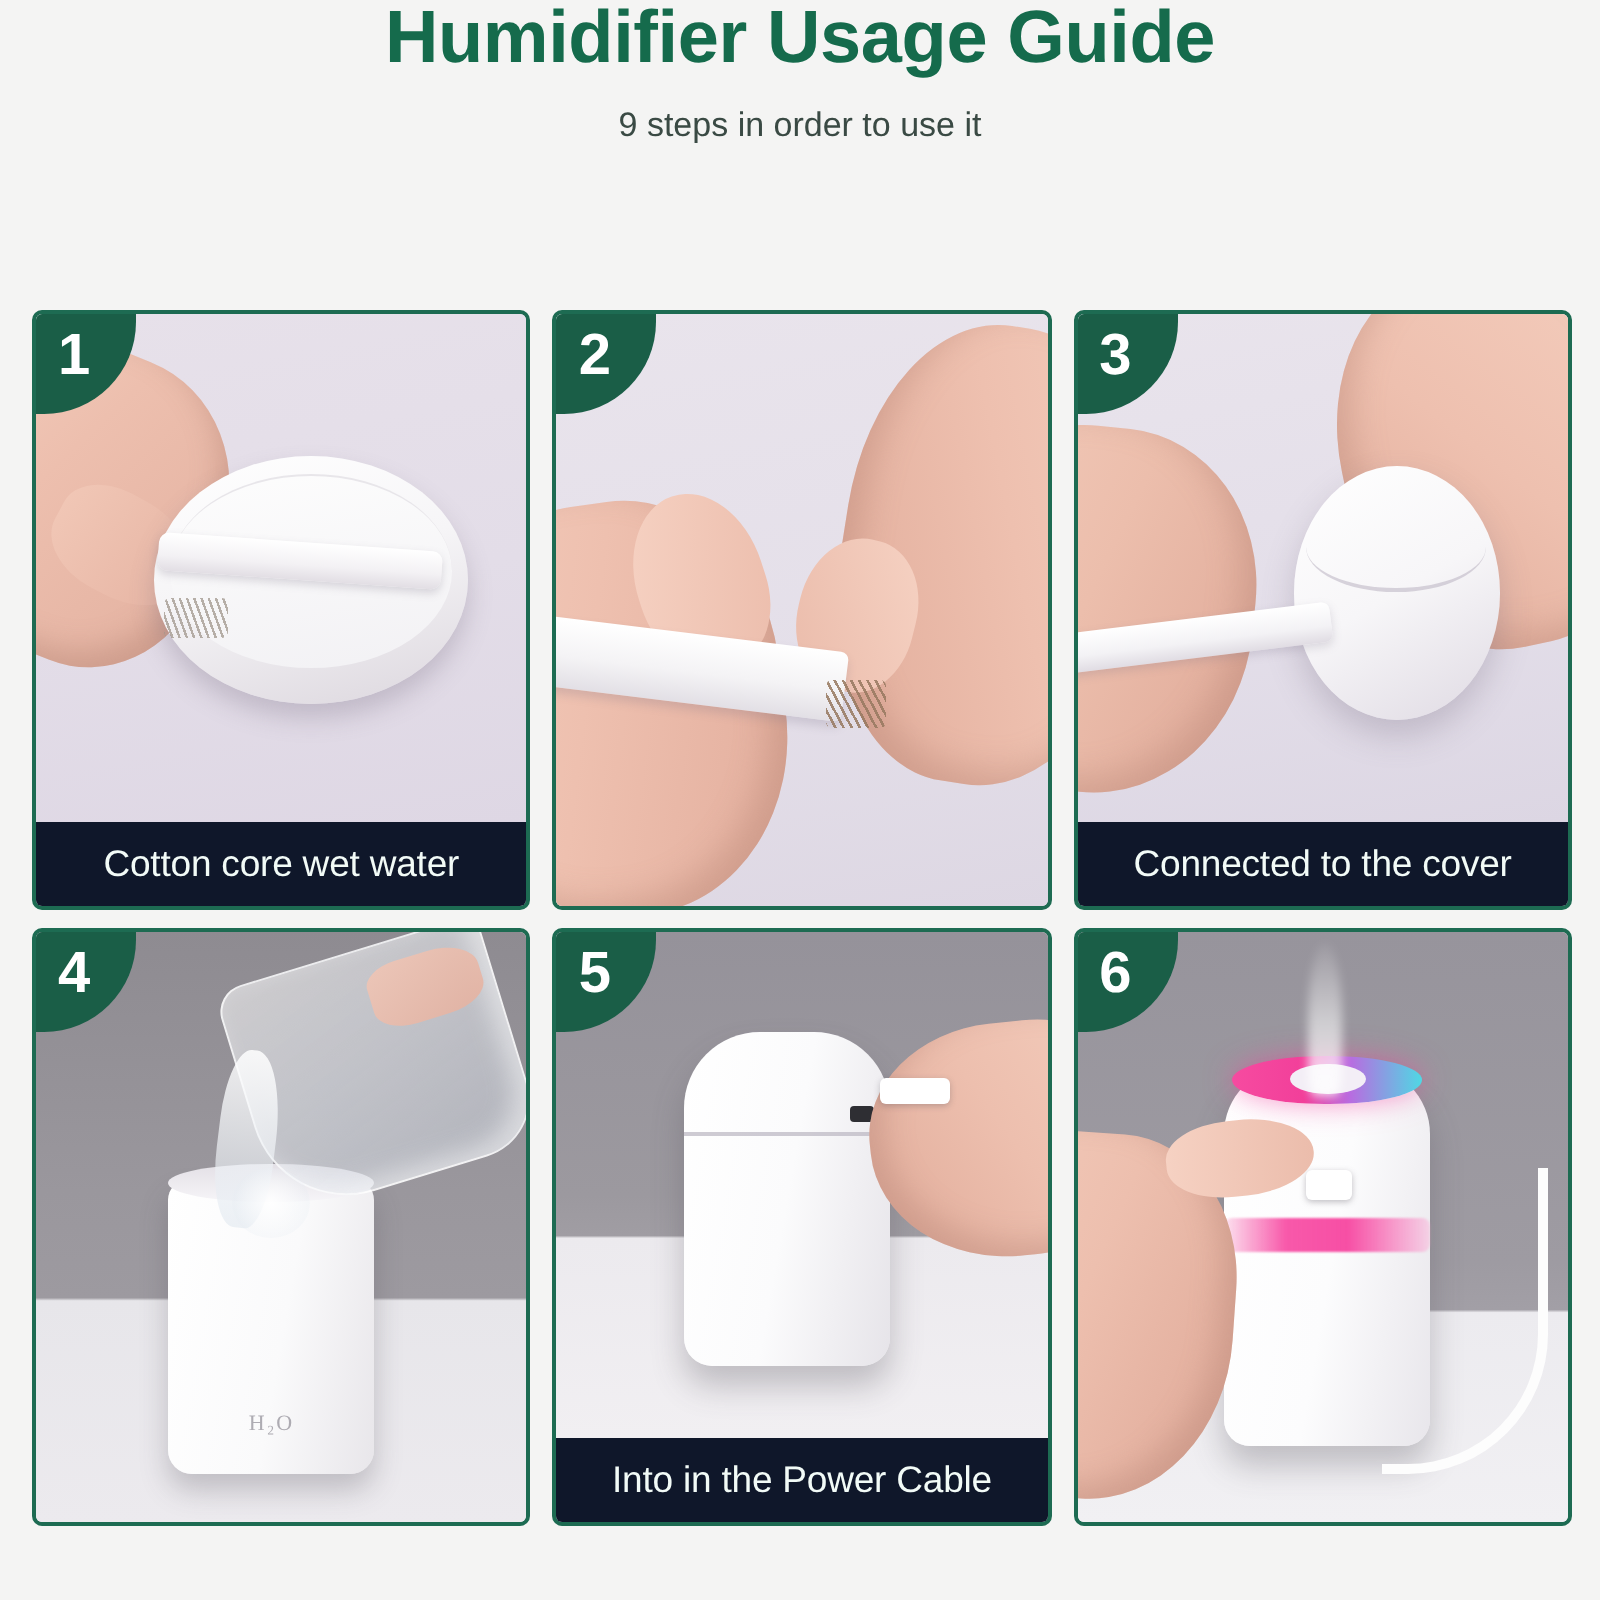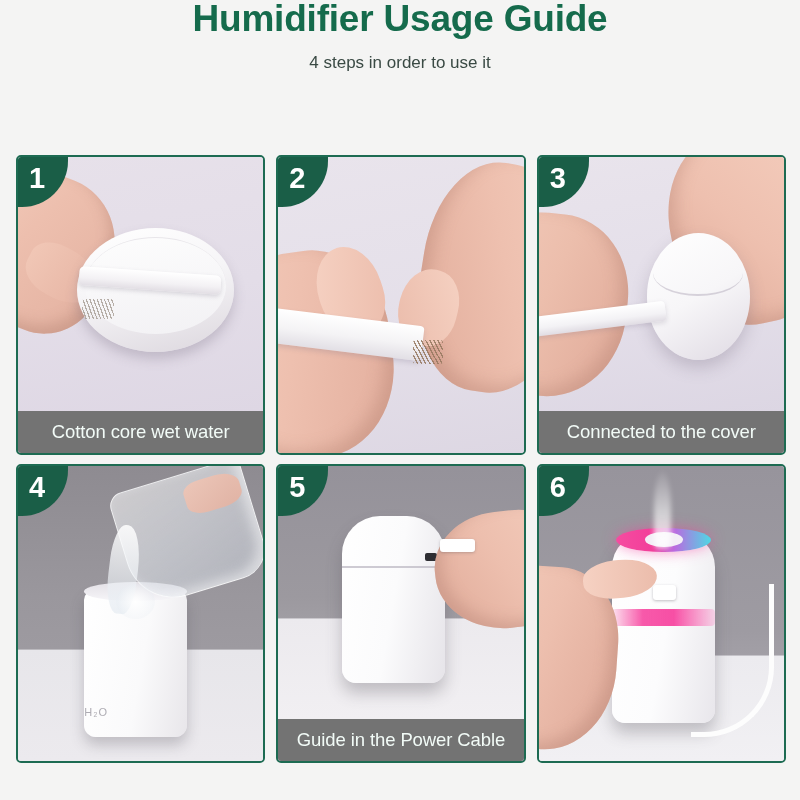--- a/index.html
+++ b/index.html
@@ -79,21 +79,21 @@
     z-index: 9;
     color: #ffffff;
     font-size: 29px;
     font-weight: bold;
     line-height: 42px;
     padding-left: 11px;
   }
 
   .caption {
     flex: 0 0 42px;
-    background: #737373;
+    background: #0f172a;
     color: #f2fbf7;
     font-size: 18.5px;
     display: flex;
     align-items: center;
     justify-content: center;
     text-align: center;
     padding: 0 6px;
     letter-spacing: -0.1px;
   }
 
@@ -247,23 +247,25 @@
   }
   .s4 .tank-top {
     position: absolute; left: 0; top: -5%;
     width: 100%; height: 13%;
     border-radius: 50%;
     background: linear-gradient(180deg,#e3e0e6,#f6f5f8);
   }
   .s4 .h2o {
     position: absolute; left: 0; bottom: 13%;
     width: 100%;
+    text-align: center;
     font-size: 11px;
     color: rgba(160,158,166,.85);
     letter-spacing: 1px;
+    font-family: Liberation Serif, serif;
   }
   .s4 .pitcher {
     position: absolute; right: 2%; top: 3%;
     width: 56%; height: 40%;
     background: linear-gradient(160deg, rgba(255,255,255,.55) 0%, rgba(226,230,236,.58) 45%, rgba(198,204,214,.55) 100%);
     border: 1.5px solid rgba(255,255,255,.75);
     border-radius: 14px 8px 30px 48px;
     transform: rotate(-17deg);
     box-shadow: inset -6px -5px 12px rgba(255,255,255,.5);
     z-index: 6;
@@ -402,21 +404,21 @@
     border-radius: 44% 50% 48% 44%;
     transform: rotate(-6deg);
     z-index: 9;
   }
 </style>
 </head>
 <body>
 
 <div class="header">
   <div class="page-title">Humidifier Usage Guide</div>
-  <div class="page-subtitle">4 steps in order to use it</div>
+  <div class="page-subtitle">9 steps in order to use it</div>
 </div>
 
 <div class="steps-grid">
 
   <div class="step-card">
     <div class="photo s1">
       <div class="badge">1</div>
       <div class="hand"></div>
       <div class="finger"></div>
       <div class="dish">
@@ -471,21 +473,21 @@
   <div class="step-card">
     <div class="photo s5">
       <div class="badge">5</div>
       <div class="body">
         <div class="seam"></div>
         <div class="port"></div>
       </div>
       <div class="plug"></div>
       <div class="hand"></div>
     </div>
-    <div class="caption">Guide in the Power Cable</div>
+    <div class="caption">Into in the Power Cable</div>
   </div>
 
   <div class="step-card">
     <div class="photo s6">
       <div class="badge">6</div>
       <div class="mist"></div>
       <div class="body">
         <div class="ring">
           <div class="ring-hole"></div>
         </div>

